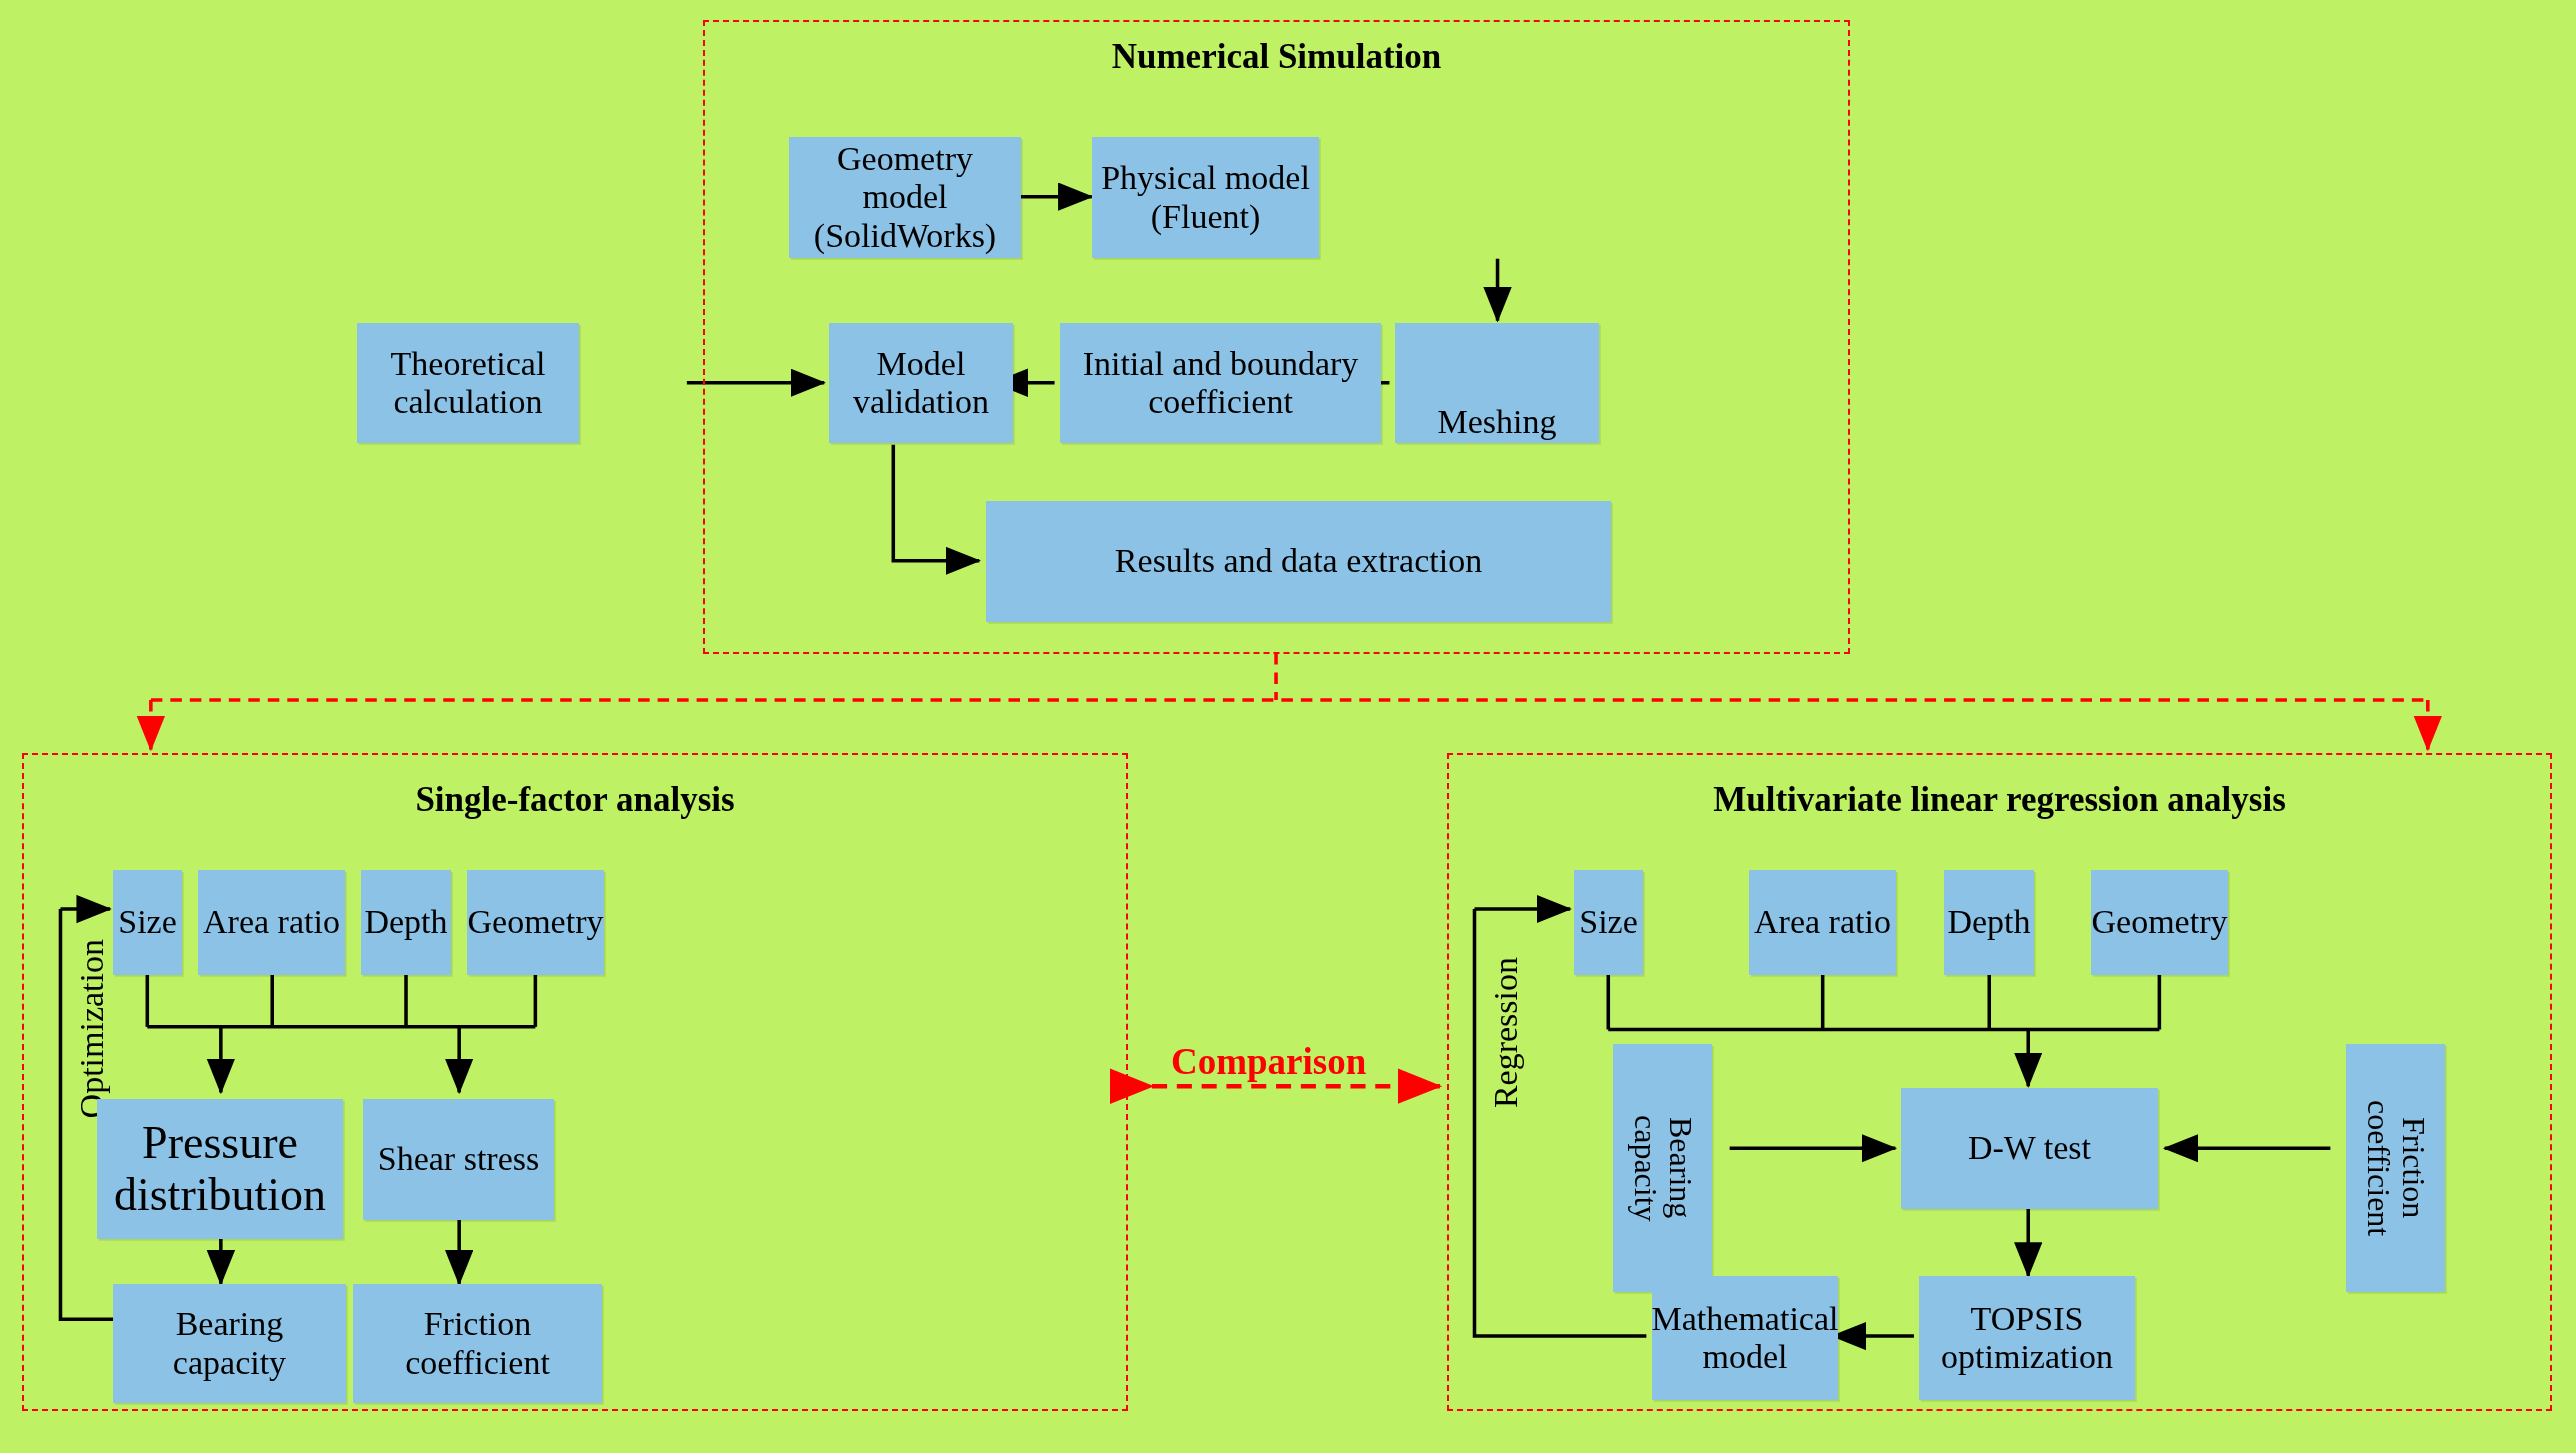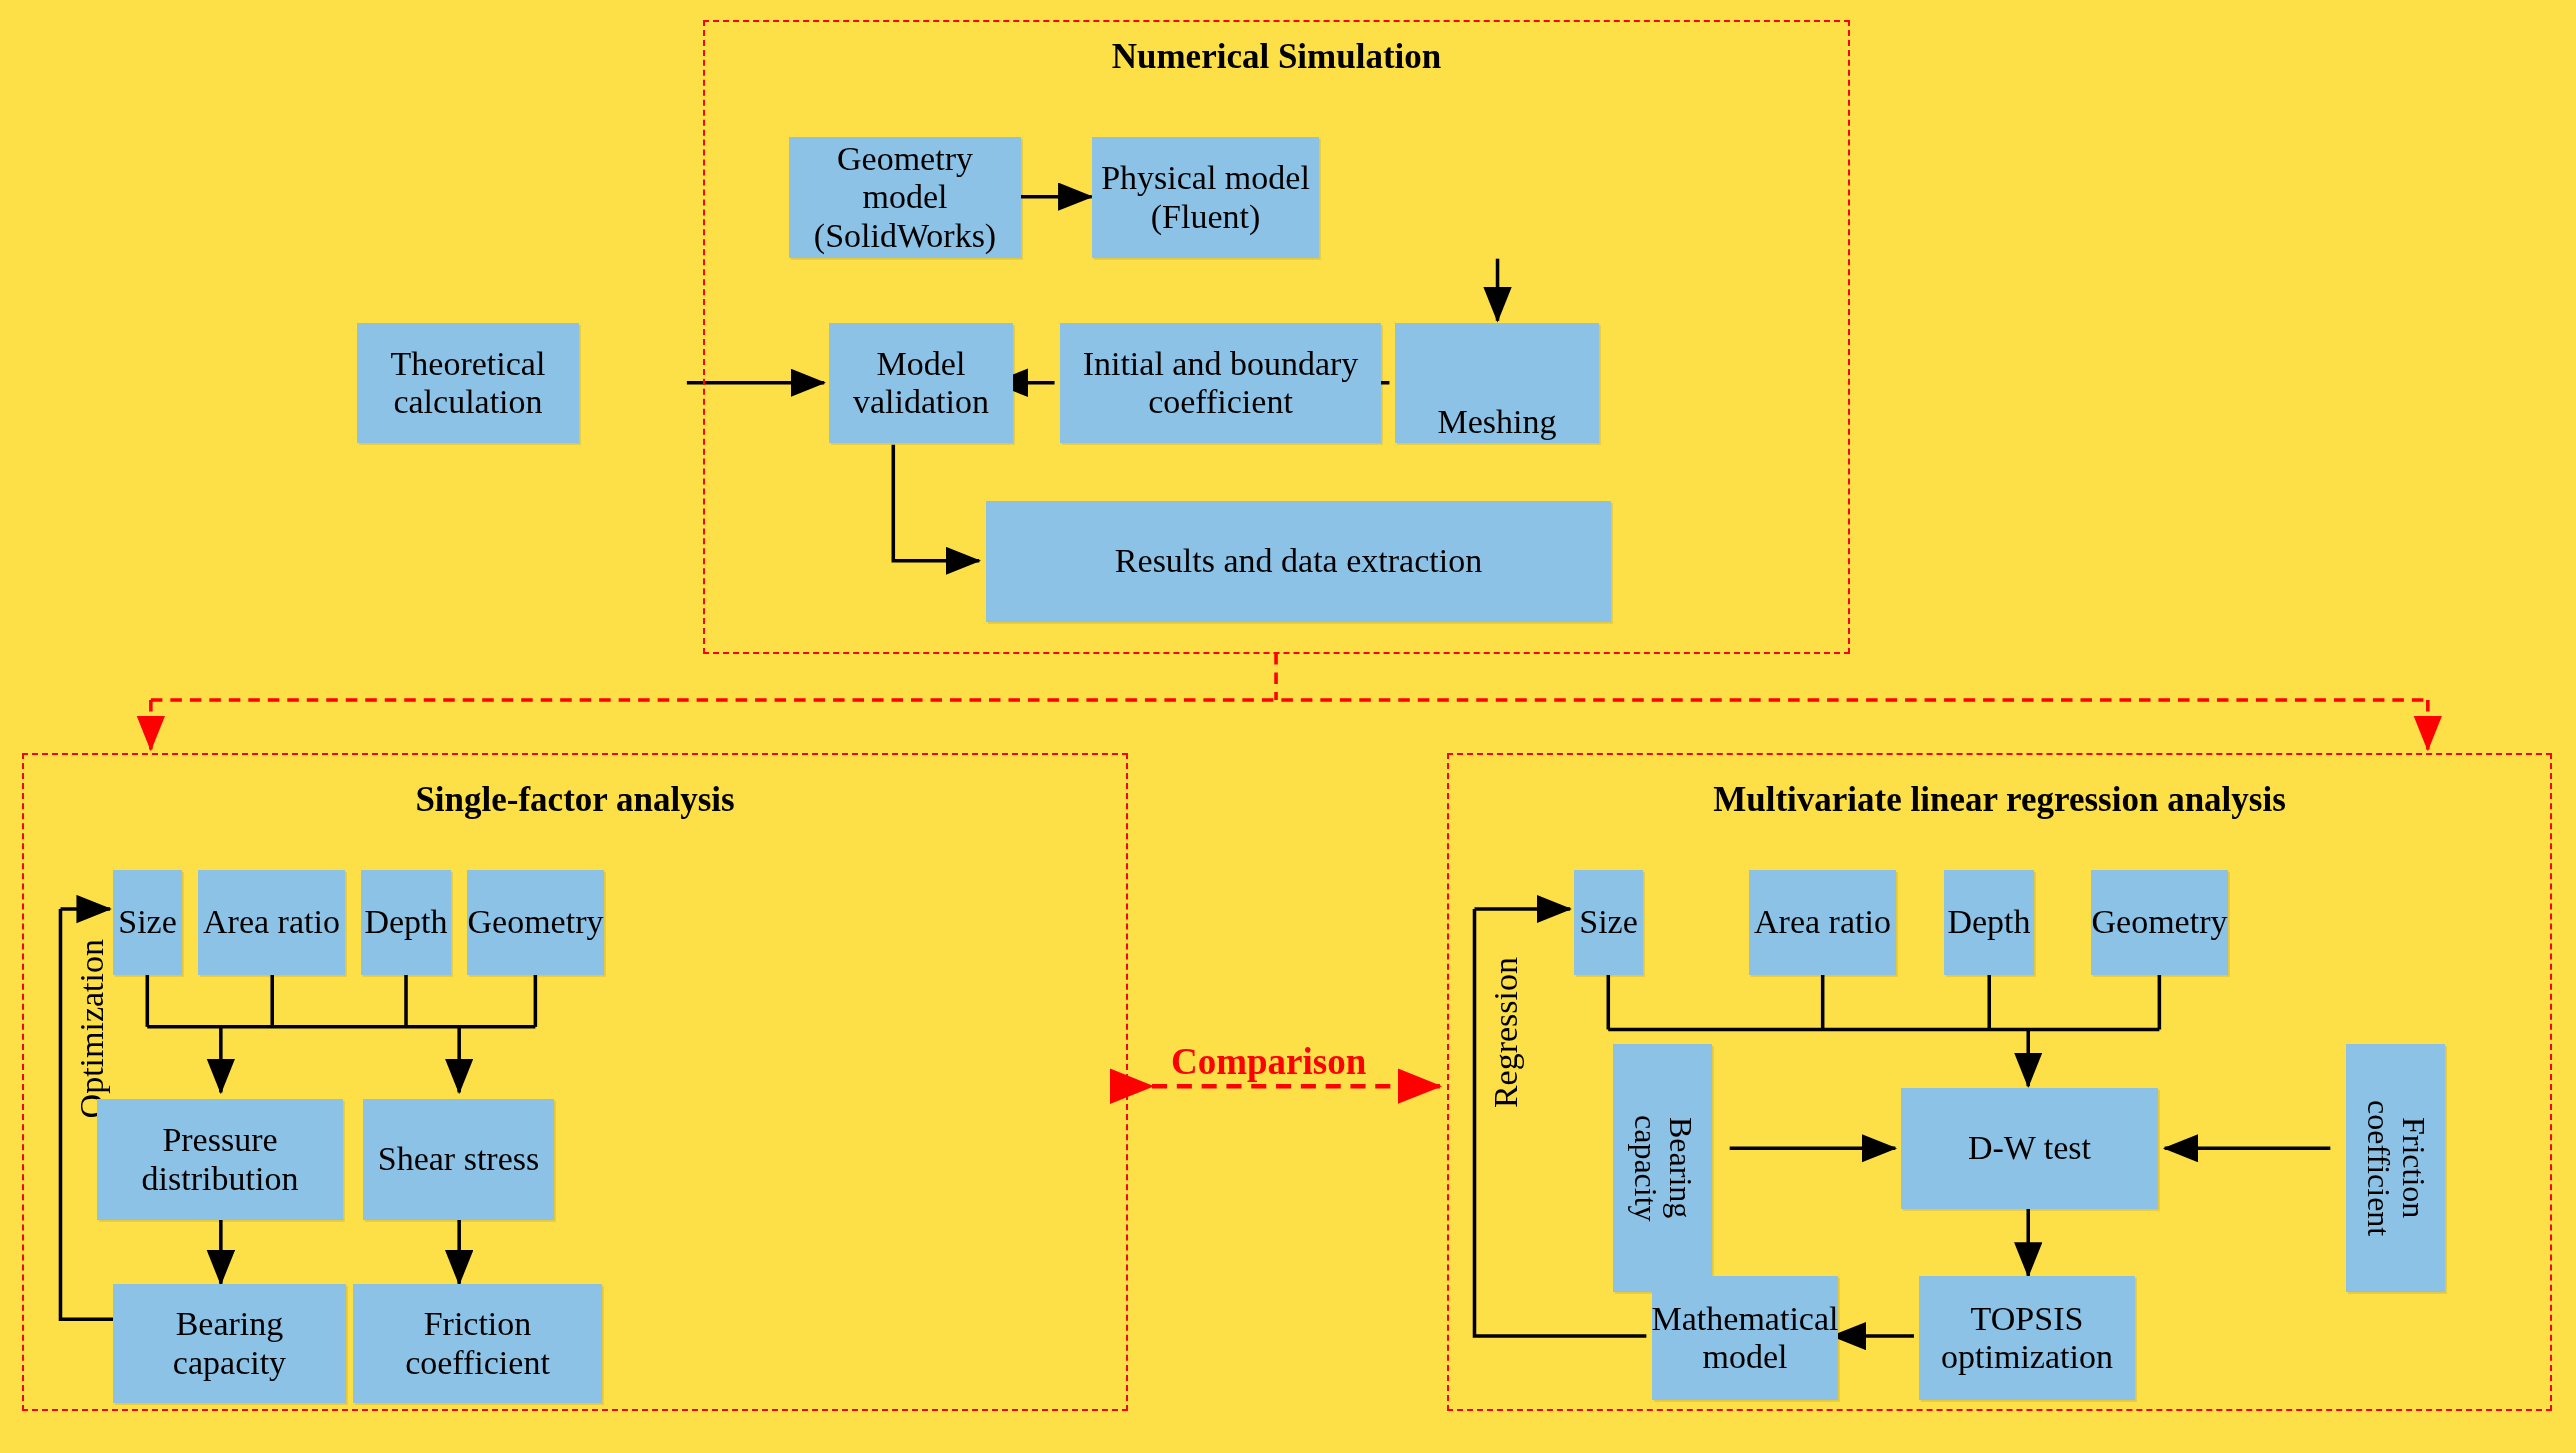--- a/index.html
+++ b/index.html
@@ -1,16 +1,16 @@
 <!DOCTYPE html>
 <html style="font-size:14px"><head>
 <meta charset="utf-8">
 <style>
   html,body{margin:0;padding:0;background:#ffffff;}
-  #root{position:relative;width:2576px;height:1453px;background:#fde047;
+  #root{position:relative;width:2576px;height:1453px;background:#bef264;
         font-family:"Liberation Serif","DejaVu Serif",serif;overflow:hidden;}
   .panel{position:absolute;border:2.7px dashed #ff0000;box-sizing:border-box;}
   .ptitle{position:absolute;font-weight:bold;text-align:center;color:#000;
           font-family:"Liberation Serif","DejaVu Serif",serif;white-space:nowrap;}
   .nbox{position:absolute;background:#8cc2e6;box-sizing:border-box;
         display:flex;align-items:center;justify-content:center;text-align:center;
         color:#000;line-height:1.12;padding:1.8px 3.5px;
         box-shadow:1.8px 1.8px 0 rgba(0,0,0,0.10);}
   .nbox span{display:block;}
   .rot{writing-mode:vertical-rl;text-orientation:mixed;}
@@ -171,21 +171,21 @@
   <div class="nbox" style="left:198px;top:870px;width:147px;height:105px;font-size:34px;">
     <span>Area ratio</span>
   </div>
   <div class="nbox" style="left:361px;top:870px;width:90px;height:105px;font-size:34px;">
     <span>Depth</span>
   </div>
   <div class="nbox" style="left:467px;top:870px;width:137px;height:105px;font-size:34px;">
     <span>Geometry</span>
   </div>
 
-  <div class="nbox" style="left:97px;top:1099px;width:246px;height:121px;font-size:34px;">
+  <div class="nbox" style="left:97px;top:1099px;width:246px;height:140px;font-size:46px;">
     <span>Pressure distribution</span>
   </div>
   <div class="nbox" style="left:363px;top:1099px;width:191px;height:121px;font-size:34px;">
     <span>Shear stress</span>
   </div>
 
   <div class="nbox" style="left:113px;top:1284px;width:233px;height:119px;font-size:34px;">
     <span>Bearing capacity</span>
   </div>
   <div class="nbox" style="left:353px;top:1284px;width:249px;height:119px;font-size:34px;">

